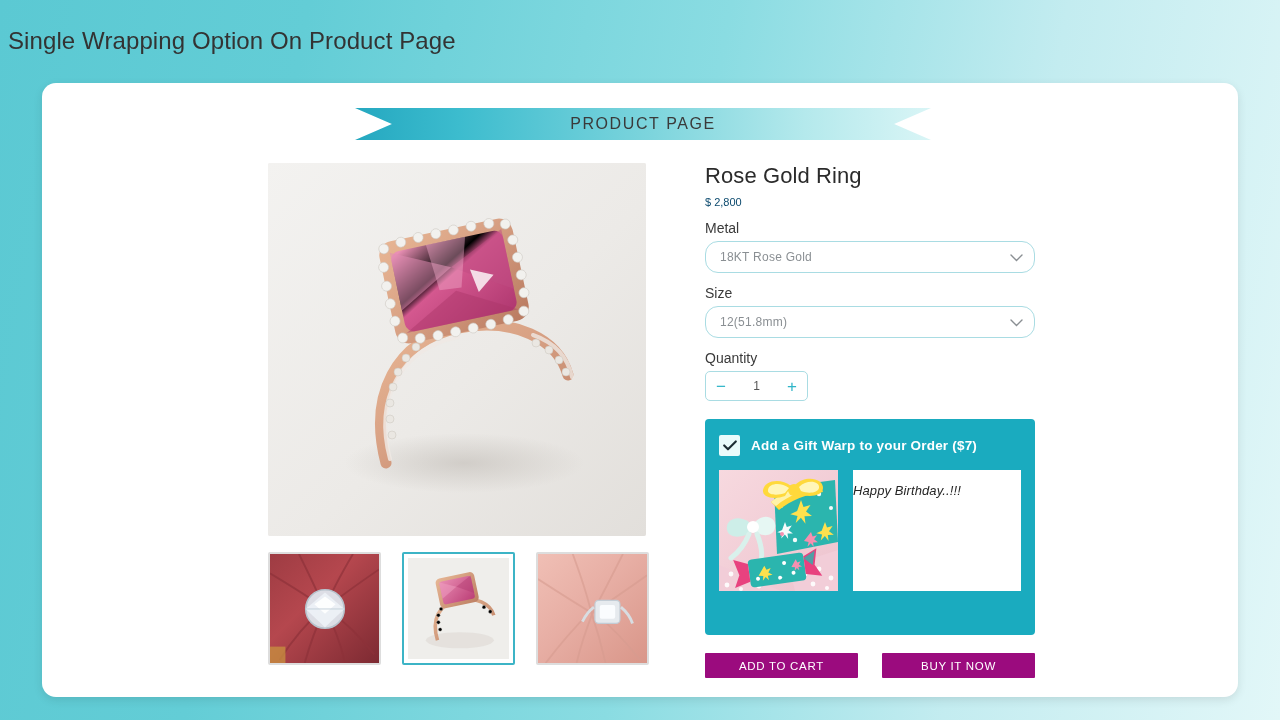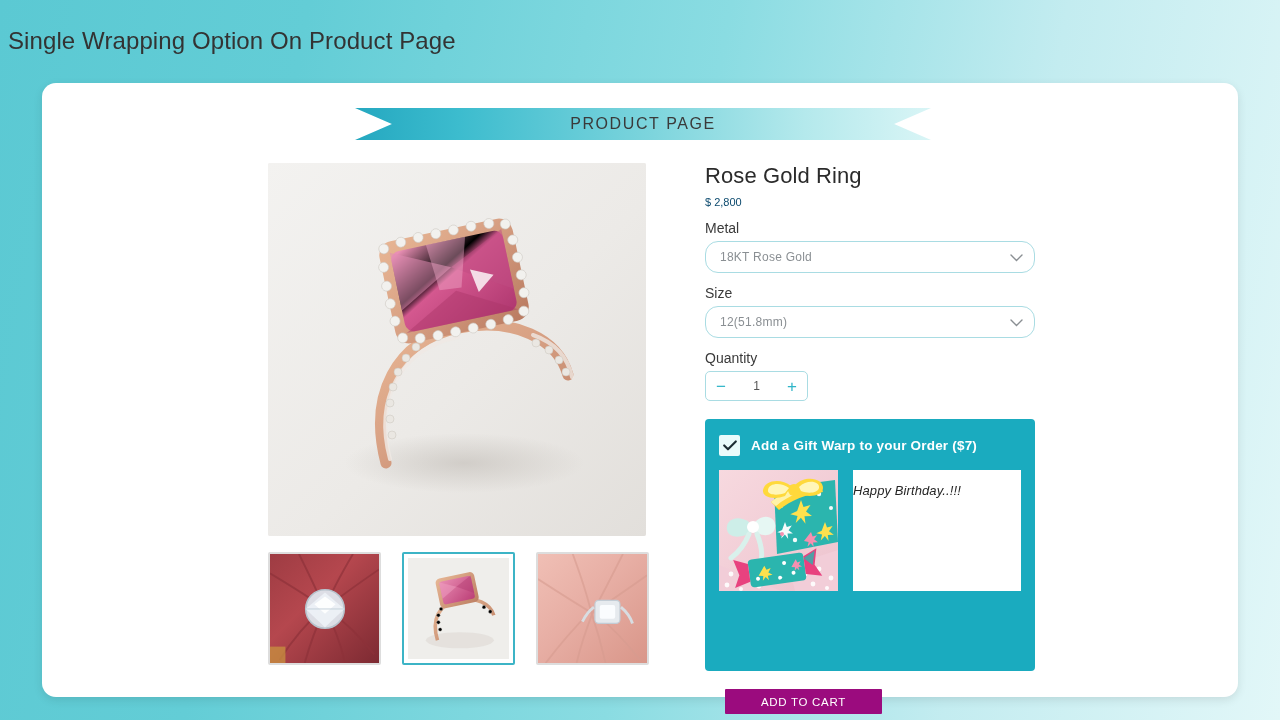--- a/index.html
+++ b/index.html
@@ -175,21 +175,21 @@
   }
   .qty-value {
     font-size: 12px;
     color: #555;
   }
 
   
   .giftwrap {
     margin-top: 18px;
     width: 330px;
-    height: 252px;
+    height: 216px;
     background: #1aabbf;
     border-radius: 4px;
     padding: 16px 14px 0 14px;
   }
   .gw-head {
     display: flex;
     align-items: center;
     gap: 11px;
   }
   .gw-check {
@@ -233,21 +233,20 @@
     font-style: italic;
     color: #262626;
     letter-spacing: 0.1px;
   }
 
   
   .actions {
     margin-top: 18px;
     display: flex;
     gap: 24px;
-    margin-left: 20px;
   }
   .btn {
     width: 157px;
     height: 25px;
     background: #9b0b7e;
     color: #ffffff;
     font-size: 11.5px;
     letter-spacing: 0.7px;
     display: flex;
     align-items: center;
@@ -579,18 +578,19 @@
             </div>
 
             <div class="gw-note">
               <div class="gw-note-text">Happy Birthday..!!!</div>
             </div>
           </div>
         </div>
 
         <div class="actions">
           <button class="btn">ADD TO CART</button>
+          <button class="btn">BUY IT NOW</button>
         </div>
 
       </div>
     </div>
   </div>
 </div>
 
 </body></html>

